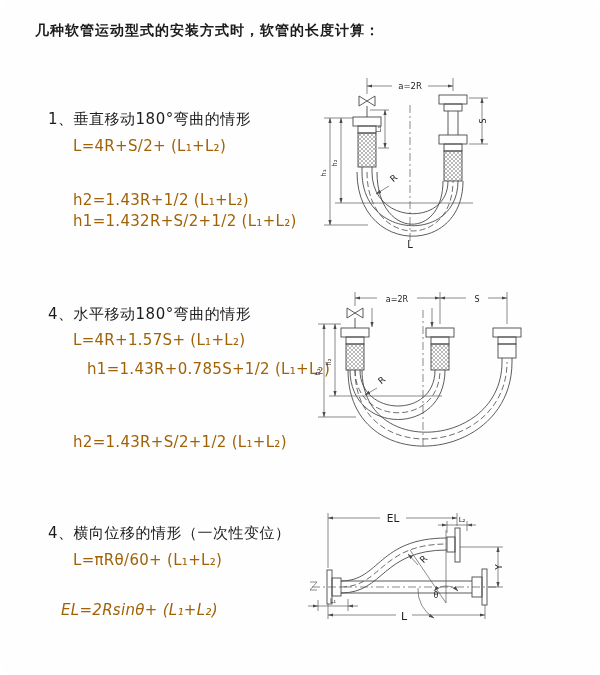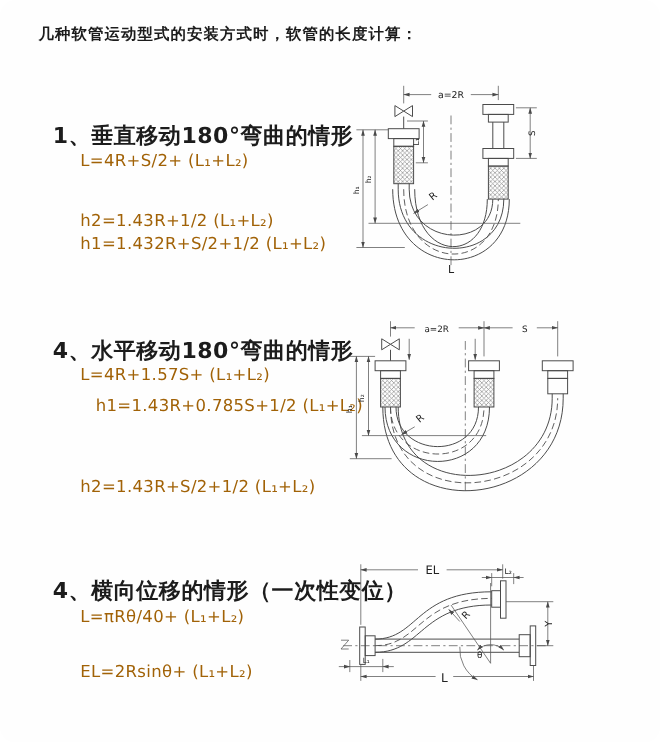--- a/index.html
+++ b/index.html
@@ -2,25 +2,25 @@
 <html><head>
 <meta charset="utf-8">
 <style>
   html,body{margin:0;padding:0;background:#ffffff;}
   .page{
     position:relative;width:600px;height:675px;background:#fefefe;overflow:hidden;
     font-family:"DejaVu Sans","Liberation Sans",sans-serif;color:#1c1c1c;border-radius:14px;
   }
   .txt{position:absolute;white-space:nowrap;}
   .title{left:35px;top:22px;font-size:14px;font-weight:600;letter-spacing:1px;}
-  .heading{font-size:20px;font-weight:700;letter-spacing:.5px;}
+  .heading{font-size:15px;font-weight:400;letter-spacing:.5px;}
   .formula{font-size:15px;font-weight:400;letter-spacing:.3px;color:#a16207;}
   .h1x{left:48px;top:110px;} .f11{left:73px;top:137px;} .f12{left:73px;top:164px;margin-top:48px;} .f13{left:73px;top:191px;}
   .h2x{left:48px;top:305px;} .f21{left:73px;top:331px;} .f22{left:87px;top:360px;} .f23{left:73px;top:387px;margin-top:46px;}
-  .h3x{left:48px;top:524px;} .f31{left:73px;top:551px;} .f32{left:73px;top:575px;} .f33{left:73px;top:601px;}
+  .h3x{left:48px;top:524px;} .f31{left:73px;top:551px;} .f32{left:73px;top:575px;} .f33{left:61px;top:601px;font-style:italic;}
   svg{position:absolute;}
   .d1{left:310px;top:65px;} .d2{left:310px;top:280px;} .d3{left:300px;top:500px;}
   .ln{stroke:#4a4a4a;fill:none;stroke-width:.9;}
   .thin{stroke:#5a5a5a;fill:none;stroke-width:.7;}
   .dashc{stroke:#5a5a5a;fill:none;stroke-width:.7;stroke-dasharray:8,3,2,3;}
   .dash2{stroke:#4a4a4a;fill:none;stroke-width:.8;stroke-dasharray:6,3;}
   .braidA{fill:url(#patA);stroke:#4a4a4a;stroke-width:.9;}
   .braidB{fill:url(#patB);stroke:#4a4a4a;stroke-width:.9;}
   .wht{fill:#fefefe;stroke:none;}
   svg text{fill:#222;font-family:"DejaVu Sans","Liberation Sans",sans-serif;}
@@ -36,21 +36,21 @@
   <div class="txt formula f11">L=4R+S/2+ (L₁+L₂)</div>
   <div class="txt formula f12">h1=1.432R+S/2+1/2 (L₁+L₂)</div>
   <div class="txt formula f13">h2=1.43R+1/2 (L₁+L₂)</div>
 
   <div class="txt heading h2x">4、水平移动180°弯曲的情形</div>
   <div class="txt formula f21">L=4R+1.57S+ (L₁+L₂)</div>
   <div class="txt formula f22">h1=1.43R+0.785S+1/2 (L₁+L₂)</div>
   <div class="txt formula f23">h2=1.43R+S/2+1/2 (L₁+L₂)</div>
 
   <div class="txt heading h3x">4、横向位移的情形（一次性变位）</div>
-  <div class="txt formula f31">L=πRθ/40+ (L₁+L₂)</div>
+  <div class="txt formula f31">L=πRθ/60+ (L₁+L₂)</div>
   <div class="txt formula f33">EL=2Rsinθ+ (L₁+L₂)</div>
 
   <svg class="d1" width="290" height="195" viewBox="0 0 290 195">
     <defs>
       <pattern id="patA" patternUnits="userSpaceOnUse" width="4" height="4">
         <path d="M0,0 L4,4 M4,0 L0,4" stroke="#8a8a8a" stroke-width=".6"></path>
       </pattern>
       <marker id="arwA" viewBox="0 0 10 10" refX="9.5" refY="5" markerWidth="8" markerHeight="8" orient="auto-start-reverse">
         <path d="M0,2 L10,5 L0,8 z" fill="#4a4a4a"></path>
       </marker>

